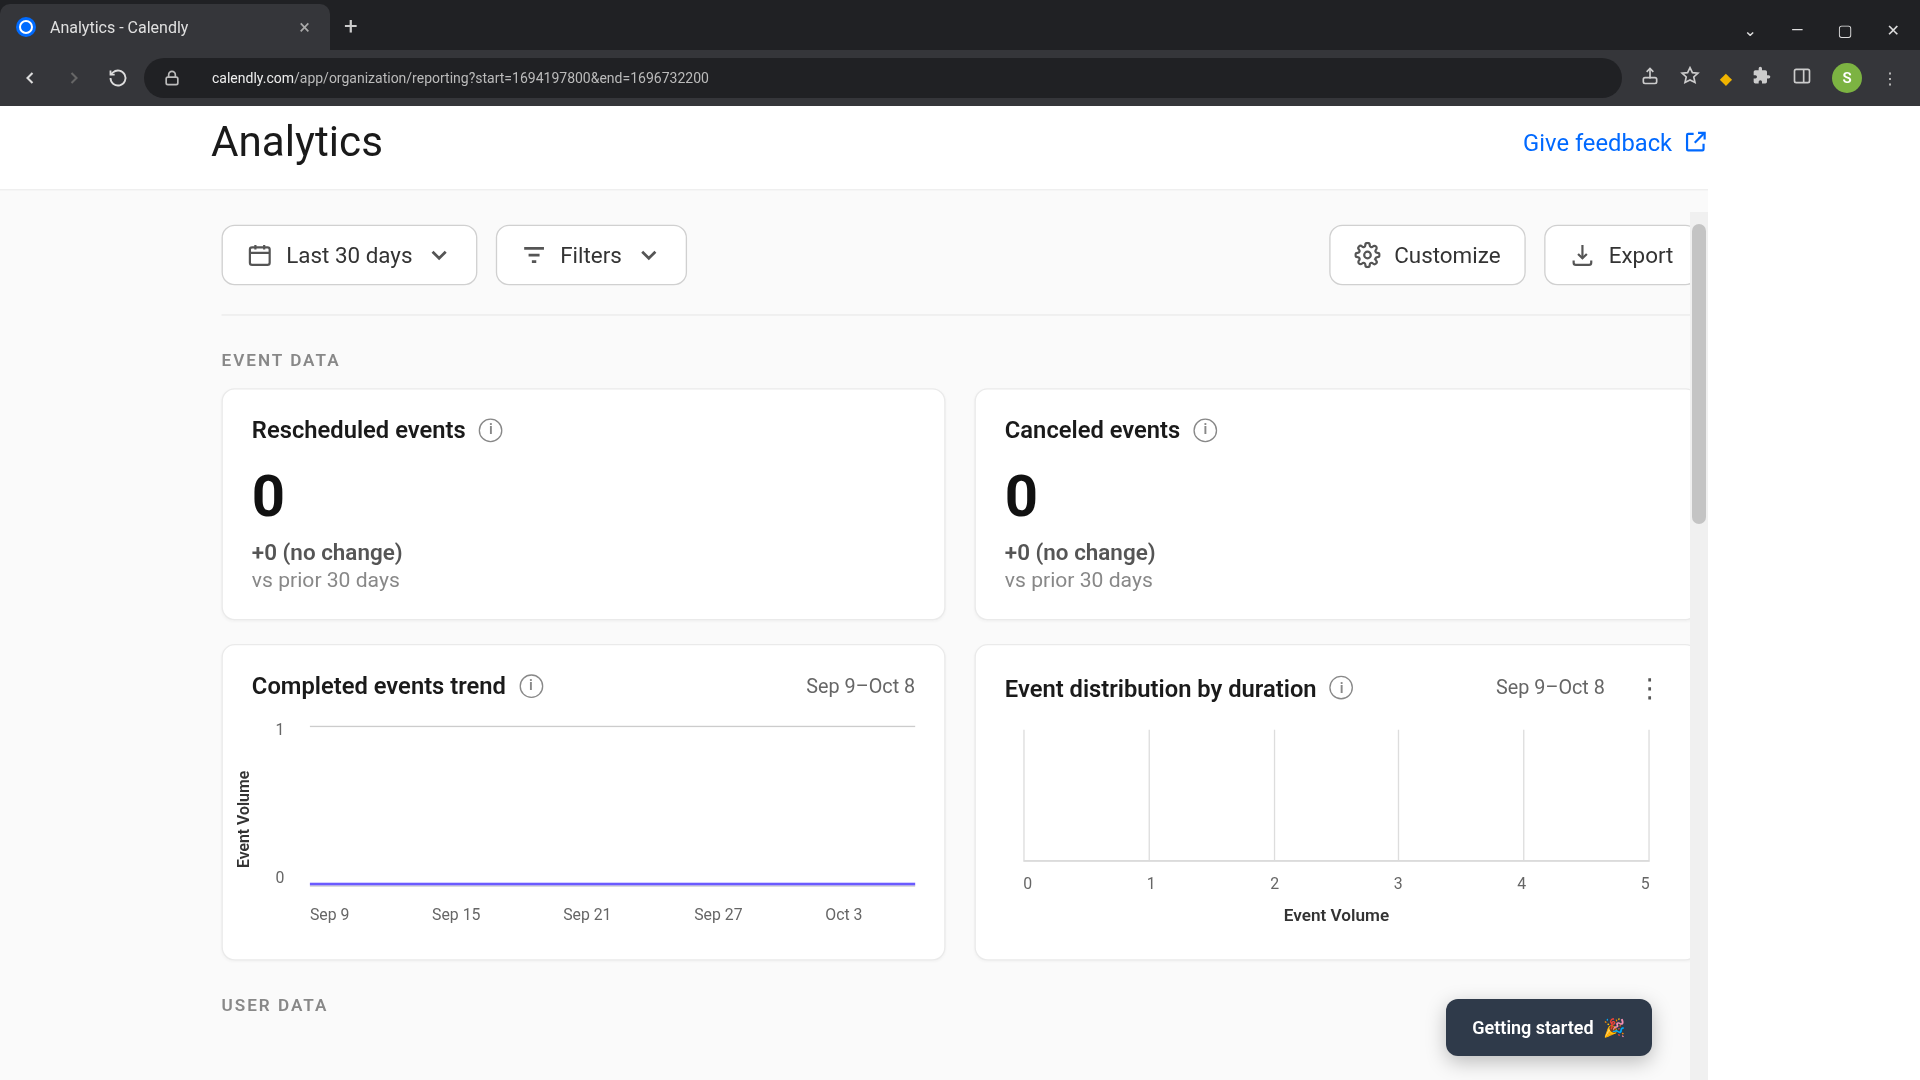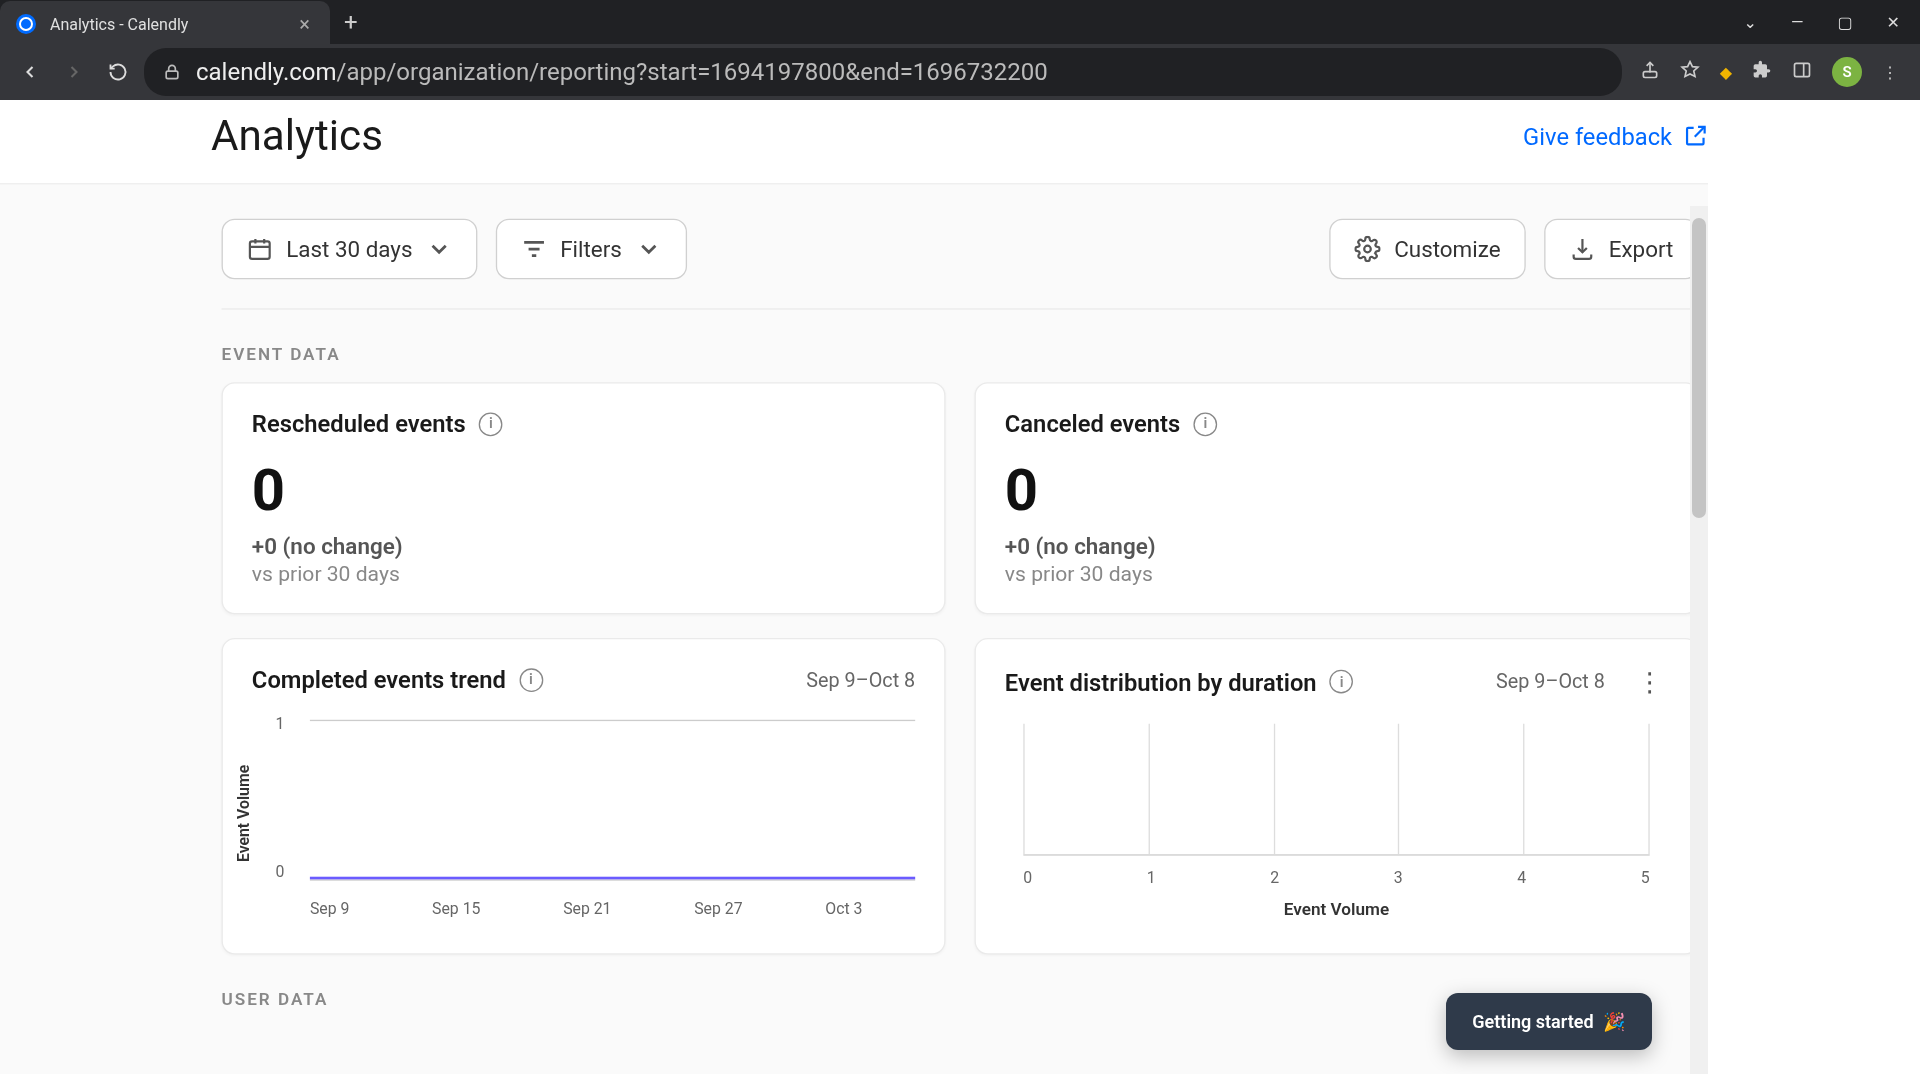--- a/index.html
+++ b/index.html
@@ -1,32 +1,32 @@
 <!DOCTYPE html>
 <html><head>
 <meta charset="utf-8">
 <style>
 * { margin: 0; padding: 0; box-sizing: border-box; }
 body { font-family: -apple-system, BlinkMacSystemFont, "Segoe UI", Roboto, sans-serif; background: #fff; width: 1920px; height: 1080px; overflow: hidden; position: relative; }
 
 
-.titlebar { background: #202124; height: 44px; display: flex; align-items: center; }
+.titlebar { background: #202124; height: 50px; display: flex; align-items: flex-end; }
 .tab { background: #35363a; height: 46px; margin-top: 4px; border-radius: 10px 10px 0 0; display: flex; align-items: center; padding: 0 14px 0 16px; color: #e0e0e0; font-size: 16px; width: 330px; }
 .tab .favicon { width: 20px; height: 20px; border-radius: 50%; background: #006bff; margin-right: 14px; display: flex; align-items: center; justify-content: center; }
 .tab .favicon::after { content: ""; width: 10px; height: 10px; border: 2px solid #fff; border-radius: 50%; }
 .tab .tab-title { flex: 1; }
 .tab .tab-close { color: #aaa; font-size: 20px; cursor: pointer; padding: 2px 6px; }
 .new-tab { color: #ccc; font-size: 24px; padding: 10px 14px; cursor: pointer; }
 .win-controls { margin-left: auto; display: flex; gap: 34px; padding: 10px 20px; color: #ddd; }
 .win-controls span { cursor: pointer; font-size: 16px; }
 
 .addrbar { background: #35363a; height: 56px; display: flex; align-items: center; padding: 0 12px; gap: 8px; }
 .nav-btn { width: 36px; height: 36px; display: flex; align-items: center; justify-content: center; color: #ddd; border-radius: 50%; cursor: pointer; }
 .nav-btn.disabled { color: #666; }
-.url-pill { flex: 1; background: #202124; border-radius: 22px; height: 48px; display: flex; align-items: center; padding: 0 18px; color: #bbb; font-size: 24px; gap: 14px; }
+.url-pill { flex: 1; background: #202124; border-radius: 22px; height: 40px; display: flex; align-items: center; padding: 0 18px; color: #bbb; font-size: 14px; gap: 30px; }
 .url-pill .host { color: #eee; }
 .addr-icons { display: flex; gap: 20px; align-items: center; padding: 0 10px; }
 .addr-icons .ico { color: #ccc; cursor: pointer; }
 .avatar { width: 30px; height: 30px; border-radius: 50%; background: #7cb342; color: #fff; display: flex; align-items: center; justify-content: center; font-size: 15px; font-weight: 600; }
 
 
 .page-viewport { width: 1708px; height: 974px; overflow: hidden; position: relative; }
 .page { width: 1456px; transform: scale(1.3187); transform-origin: top left; background: #fff; }
 
 .header-row { padding: 8px 160px 16px; display: flex; align-items: center; border-bottom: 1px solid transparent; }

